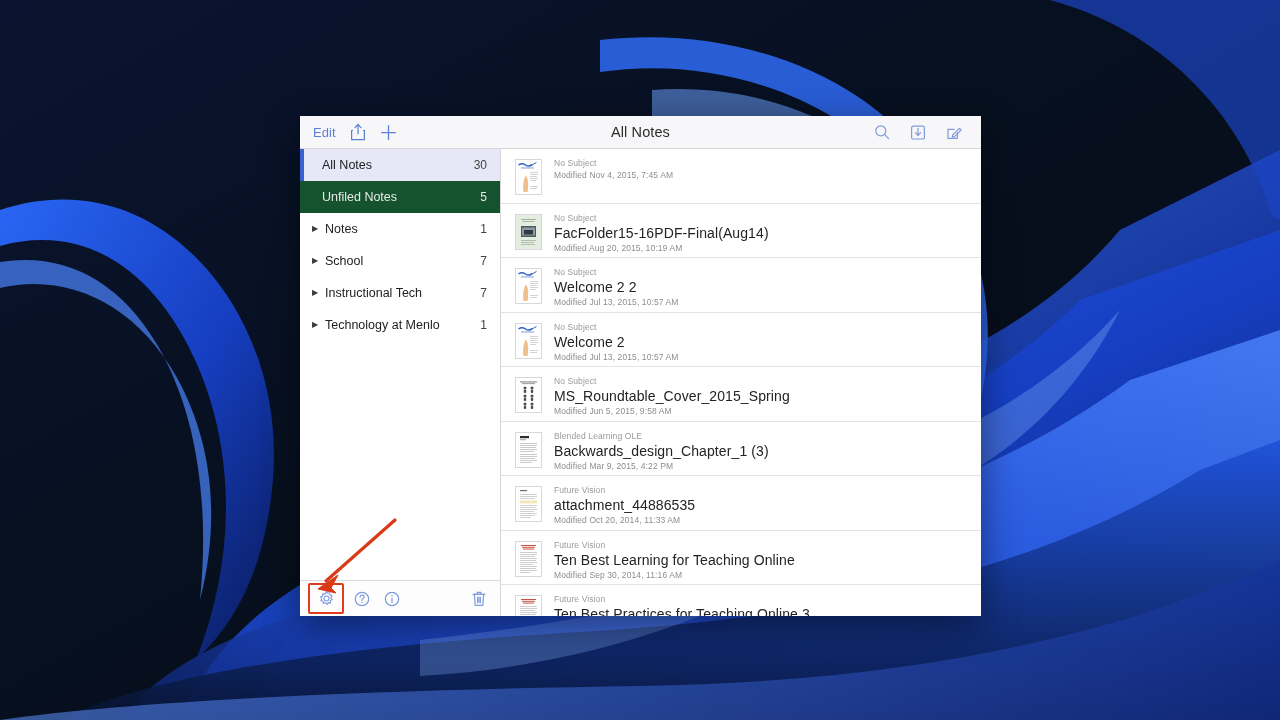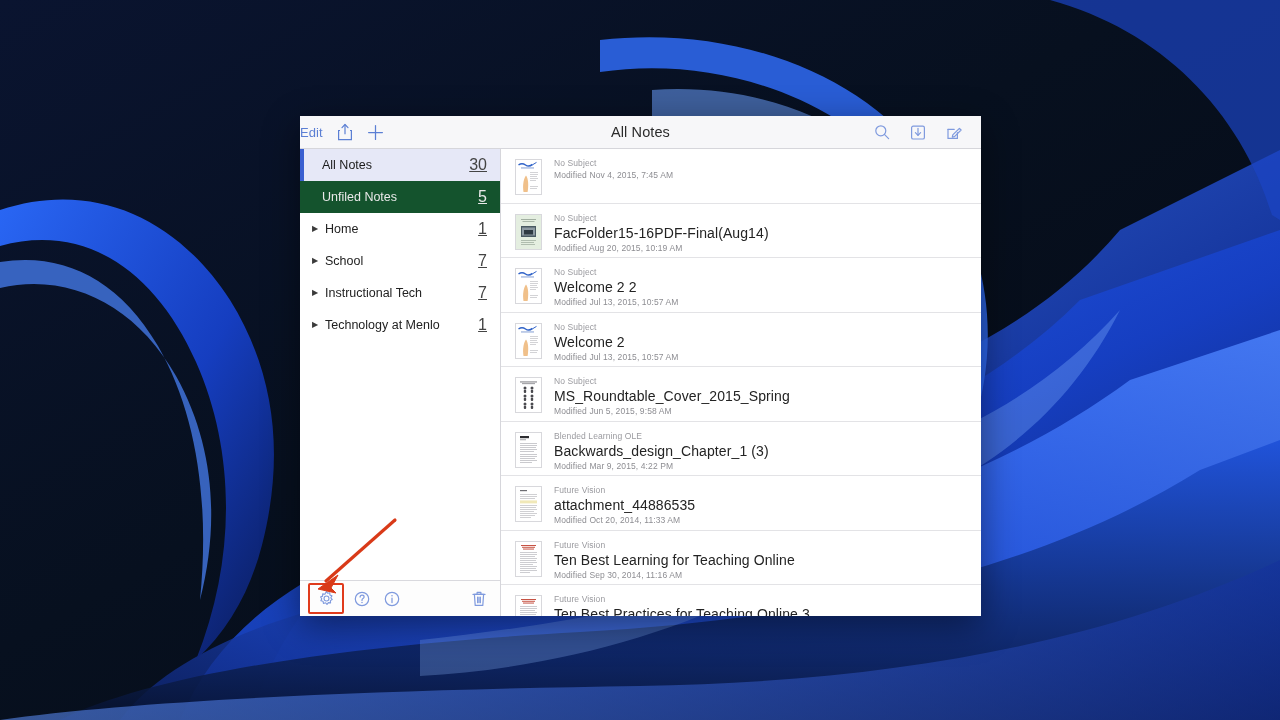--- a/index.html
+++ b/index.html
@@ -42,21 +42,21 @@
     background: #f7f7f9;
     border-bottom: 1px solid #d6d6db;
     display: flex;
     align-items: center;
     position: relative;
   }
   .topbar-left {
     display: flex;
     align-items: center;
     gap: 14px;
-    padding-left: 0;
+    padding-left: 13px;
     width: 201px;
   }
   .edit-btn {
     color: #5b7fd4;
     font-size: 13px;
     letter-spacing: .1px;
     cursor: default;
   }
   .icon-btn { cursor: default; display: flex; align-items: center; justify-content: center; }
   .title {
@@ -94,21 +94,21 @@
     height: 32px;
     display: flex;
     align-items: center;
     padding: 0 13px 0 22px;
     font-size: 12.5px;
     color: #222;
     position: relative;
     cursor: default;
   }
   .side-row .label { flex: 1; white-space: nowrap; overflow: hidden; }
-  .side-row .count { font-size: 16px; color: #444; text-decoration: underline; }
+  .side-row .count { font-size: 12px; color: #444; }
 
   .side-row.active {
     background: #e6e8f7;
     color: #1b1b1b;
   }
   .side-row.active::before {
     content: "";
     position: absolute;
     left: 0; top: 0; bottom: 0;
     width: 4px;
@@ -342,21 +342,21 @@
             <span class="count">30</span>
           </div>
 
           <div class="side-row dark">
             <span class="label">Unfiled Notes</span>
             <span class="count">5</span>
           </div>
 
           <div class="side-row folder">
             <span class="disc">▶</span>
-            <span class="label">Home</span>
+            <span class="label">Notes</span>
             <span class="count">1</span>
           </div>
 
           <div class="side-row folder">
             <span class="disc">▶</span>
             <span class="label">School</span>
             <span class="count">7</span>
           </div>
 
           <div class="side-row folder">

